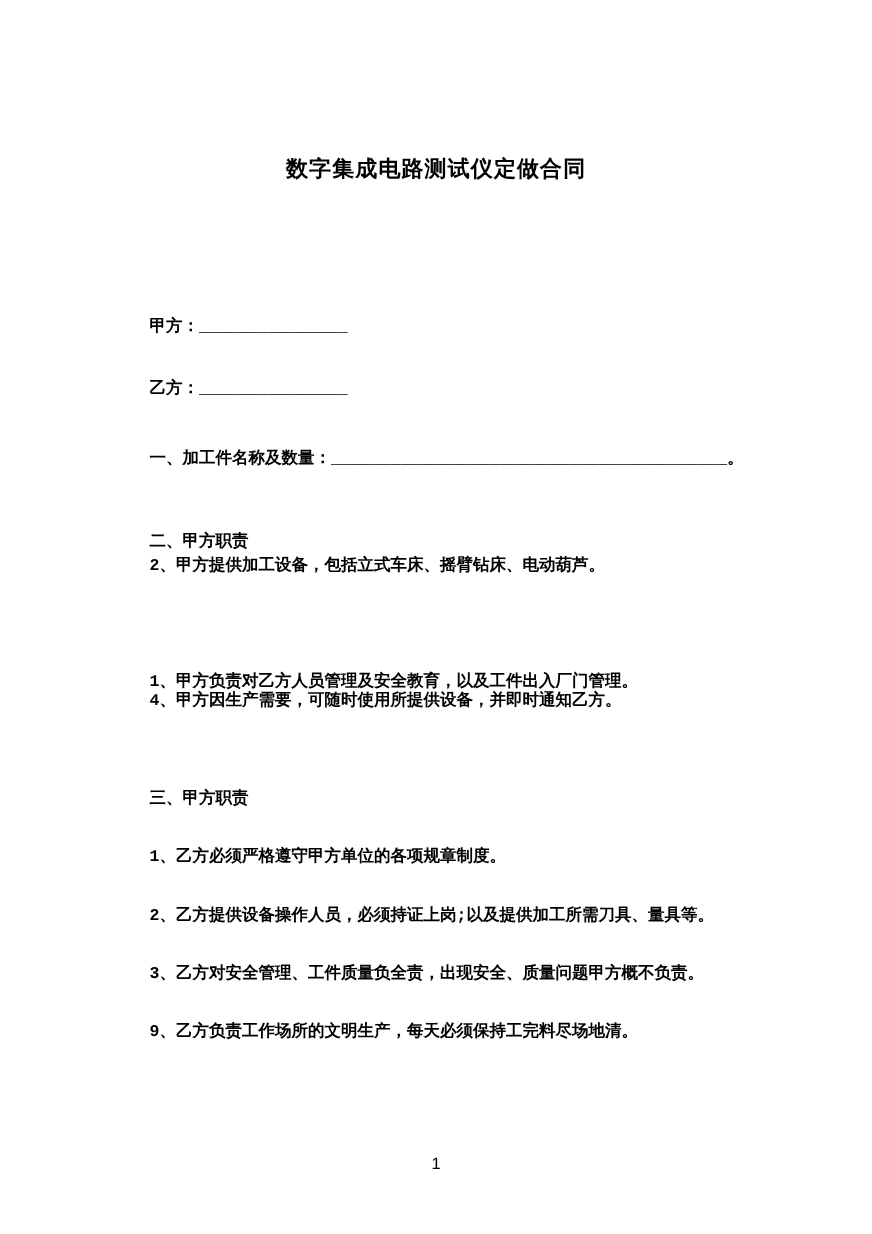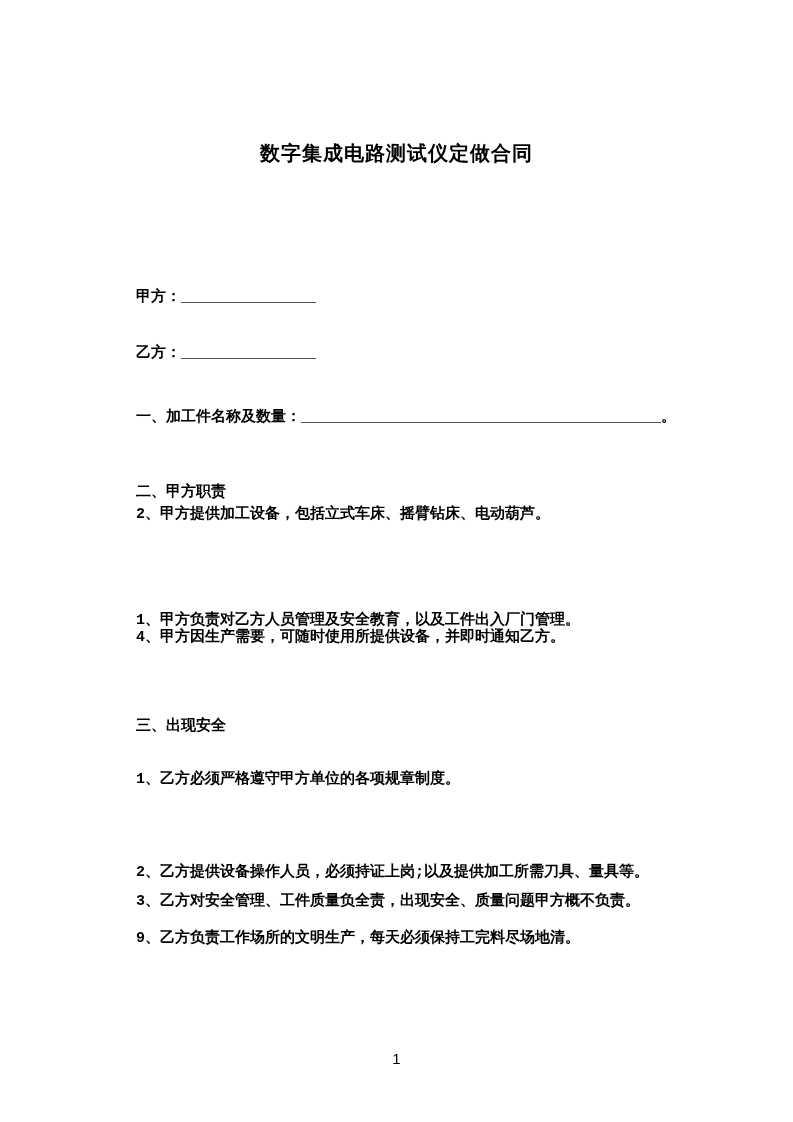--- a/index.html
+++ b/index.html
@@ -56,22 +56,22 @@
   .pos-party-a   { top: 288px; }
   .pos-party-b   { top: 344px; }
   .pos-clause1   { top: 396px; margin-top: 12px; }
   .pos-sec2-head { top: 452px; margin-top: 31px; }
   .pos-sec2-i0   { top: 505px; }
   .pos-sec2-i1   { top: 558px; }
   .pos-sec2-i2   { top: 611px; }
   .pos-sec2-i3   { top: 628px; }
   .pos-sec3-head { top: 717px; }
   .pos-sec3-i0   { top: 770px; }
-  .pos-sec3-i1   { top: 823px; margin-top: 40px; }
-  .pos-sec3-i2   { top: 876px; margin-top: 16px; }
+  .pos-sec3-i1   { top: 823px; }
+  .pos-sec3-i2   { top: 876px; }
   .pos-sec3-i3   { top: 929px; }
 </style>
 </head>
 <body>
 
 <div class="page">
 
   <h1 class="title">数字集成电路测试仪定做合同</h1>
 
   <p class="line pos-party-a"><span>甲方：</span><span class="blank">_______________</span></p>
@@ -82,21 +82,21 @@
 
   <p class="line pos-sec2-head">二、甲方职责</p>
 
   <p class="line pos-sec2-i0">2、甲方提供加工设备，包括立式车床、摇臂钻床、电动葫芦。</p>
 
 
   <p class="line pos-sec2-i2">1、甲方负责对乙方人员管理及安全教育，以及工件出入厂门管理。</p>
 
   <p class="line pos-sec2-i3">4、甲方因生产需要，可随时使用所提供设备，并即时通知乙方。</p>
 
-  <p class="line pos-sec3-head">三、出现安全</p>
+  <p class="line pos-sec3-head">三、甲方职责</p>
 
   <p class="line pos-sec3-i0">1、乙方必须严格遵守甲方单位的各项规章制度。</p>
 
   <p class="line pos-sec3-i1">2、乙方提供设备操作人员，必须持证上岗;以及提供加工所需刀具、量具等。</p>
 
   <p class="line pos-sec3-i2">3、乙方对安全管理、工件质量负全责，出现安全、质量问题甲方概不负责。</p>
 
   <p class="line pos-sec3-i3">9、乙方负责工作场所的文明生产，每天必须保持工完料尽场地清。</p>
 
   <div class="footer-pagenum">1</div>

